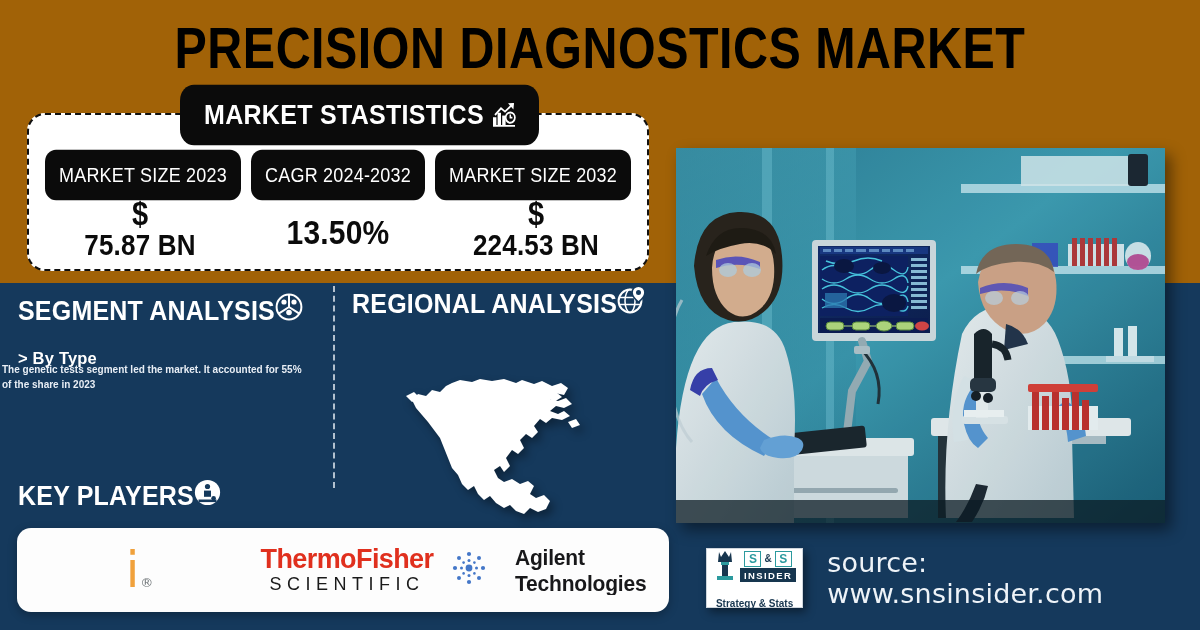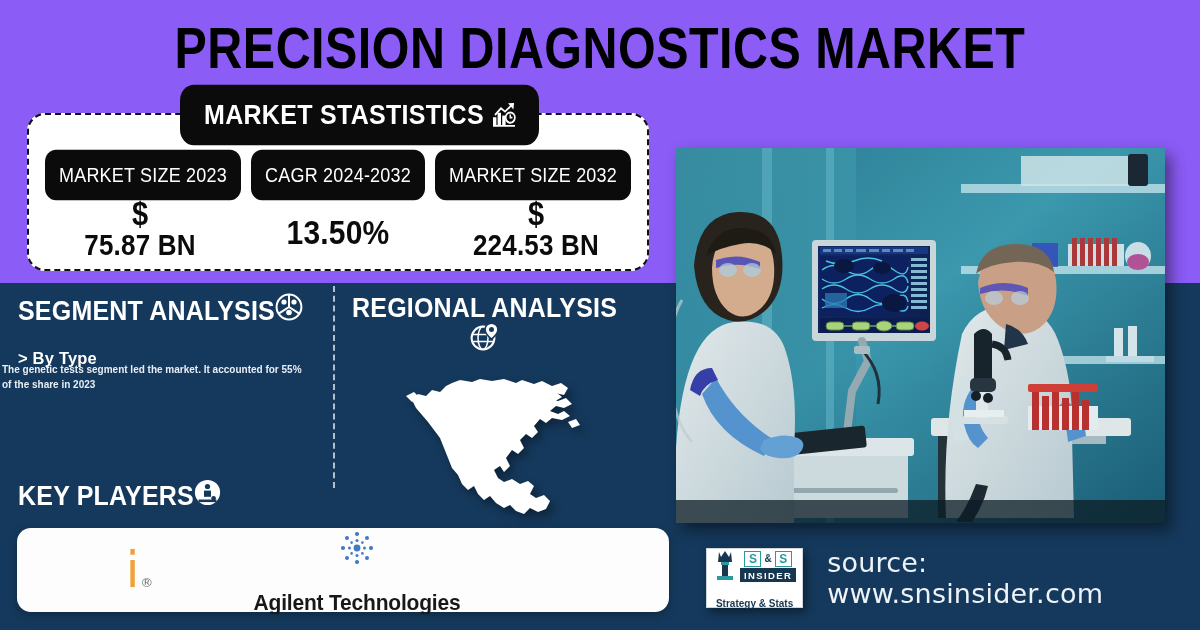--- a/index.html
+++ b/index.html
@@ -2,21 +2,21 @@
 <html><head>
 <meta charset="utf-8">
 <style>
   * { box-sizing: border-box; margin: 0; padding: 0; }
   html, body {
     width: 1200px; height: 630px;
     background: #ffffff;
     font-family: "Liberation Sans", sans-serif;
     overflow: hidden;
   }
-  .canvas { position: relative; width: 1200px; height: 630px; background: #8b5cf6; }
+  .canvas { position: relative; width: 1200px; height: 630px; background: #a16207; }
 
   
   .title {
     position: absolute; left: 0; top: 14px; width: 1200px;
     text-align: center;
     font-family: "Liberation Sans Narrow", "Liberation Sans", sans-serif;
     font-weight: bold;
     font-size: 47px;
     letter-spacing: .5px;
     color: #000;
@@ -88,21 +88,21 @@
 
   .sec-head {
     position: absolute;
     display: flex; align-items: center; 
     color: #fff;
     font-family: "Liberation Sans Narrow", "Liberation Sans", sans-serif;
     font-weight: bold; font-size: 25px; letter-spacing: .2px;
   }
   .sec-head .label { transform: scaleY(1.14); transform-origin: 0 50%; display:inline-block; }
   #segment-head { left: 18px; top: 293px; }
-  #regional-head { left: 352px; top: 293px; flex-direction: column; }
+  #regional-head { left: 352px; top: 285px; }
   #keyplayers-head { left: 18px; top: 479px; }
 
   .by-type {
     position: absolute; left: 18px; top: 349px;
     color: #ffffff; font-weight: bold; font-size: 16.5px;
     letter-spacing: .2px;
   }
   .seg-body {
     position: absolute; left: 2px; top: 362px; width: 300px;
     color: #e8eef5; font-size: 10px; line-height: 1.52; font-weight: bold;
@@ -135,21 +135,21 @@
   .illumina-txt .reg { font-size: 13px; color: #6e7477; vertical-align: super; margin-left: 2px; }
   .logo-thermo { width: 200px; flex-direction: column; }
   .thermo-1 {
     font-family: "Liberation Sans", sans-serif; font-weight: bold;
     font-size: 27px; color: #e0301e; line-height: 1.05; letter-spacing: -.6px;
   }
   .thermo-2 {
     font-family: "Liberation Sans", sans-serif; font-weight: normal;
     font-size: 18px; color: #1a1a1a; letter-spacing: 5.5px; line-height: 1.15;
   }
-  .logo-agilent { width: 220px; gap: 16px; flex-direction: column; }
+  .logo-agilent { width: 220px; gap: 24px; }
   .agilent-txt {
     font-family: "Liberation Sans Narrow", "Liberation Sans", sans-serif;
     font-weight: bold; font-size: 21px; color: #18181a; letter-spacing: -.2px;
     transform: scaleY(1.08);
   }
 
   
   .photo {
     position: absolute; left: 676px; top: 148px;
     width: 489px; height: 375px;
@@ -296,20 +296,24 @@
       </svg>
     </span>
   </div>
 
   <div class="players-card">
     <div class="logo logo-illumina">
       <span class="illumina-txt">
         <span class="i-orange">i</span>
           <span class="reg">®</span>
       </span>
+    </div>
+    <div class="logo logo-thermo">
+      <div class="thermo-1">ThermoFisher</div>
+      <div class="thermo-2">SCIENTIFIC</div>
     </div>
     <div class="logo logo-agilent">
       <span>
         <svg width="44" height="44" viewBox="0 0 44 44">
           <g fill="#4477c8">
             <circle cx="22" cy="22" r="3.4"></circle>
             <circle cx="22" cy="8" r="2.1"></circle>
               <circle cx="22" cy="36" r="2.1"></circle>
             <circle cx="8" cy="22" r="2.1"></circle>
               <circle cx="36" cy="22" r="2.1"></circle>

